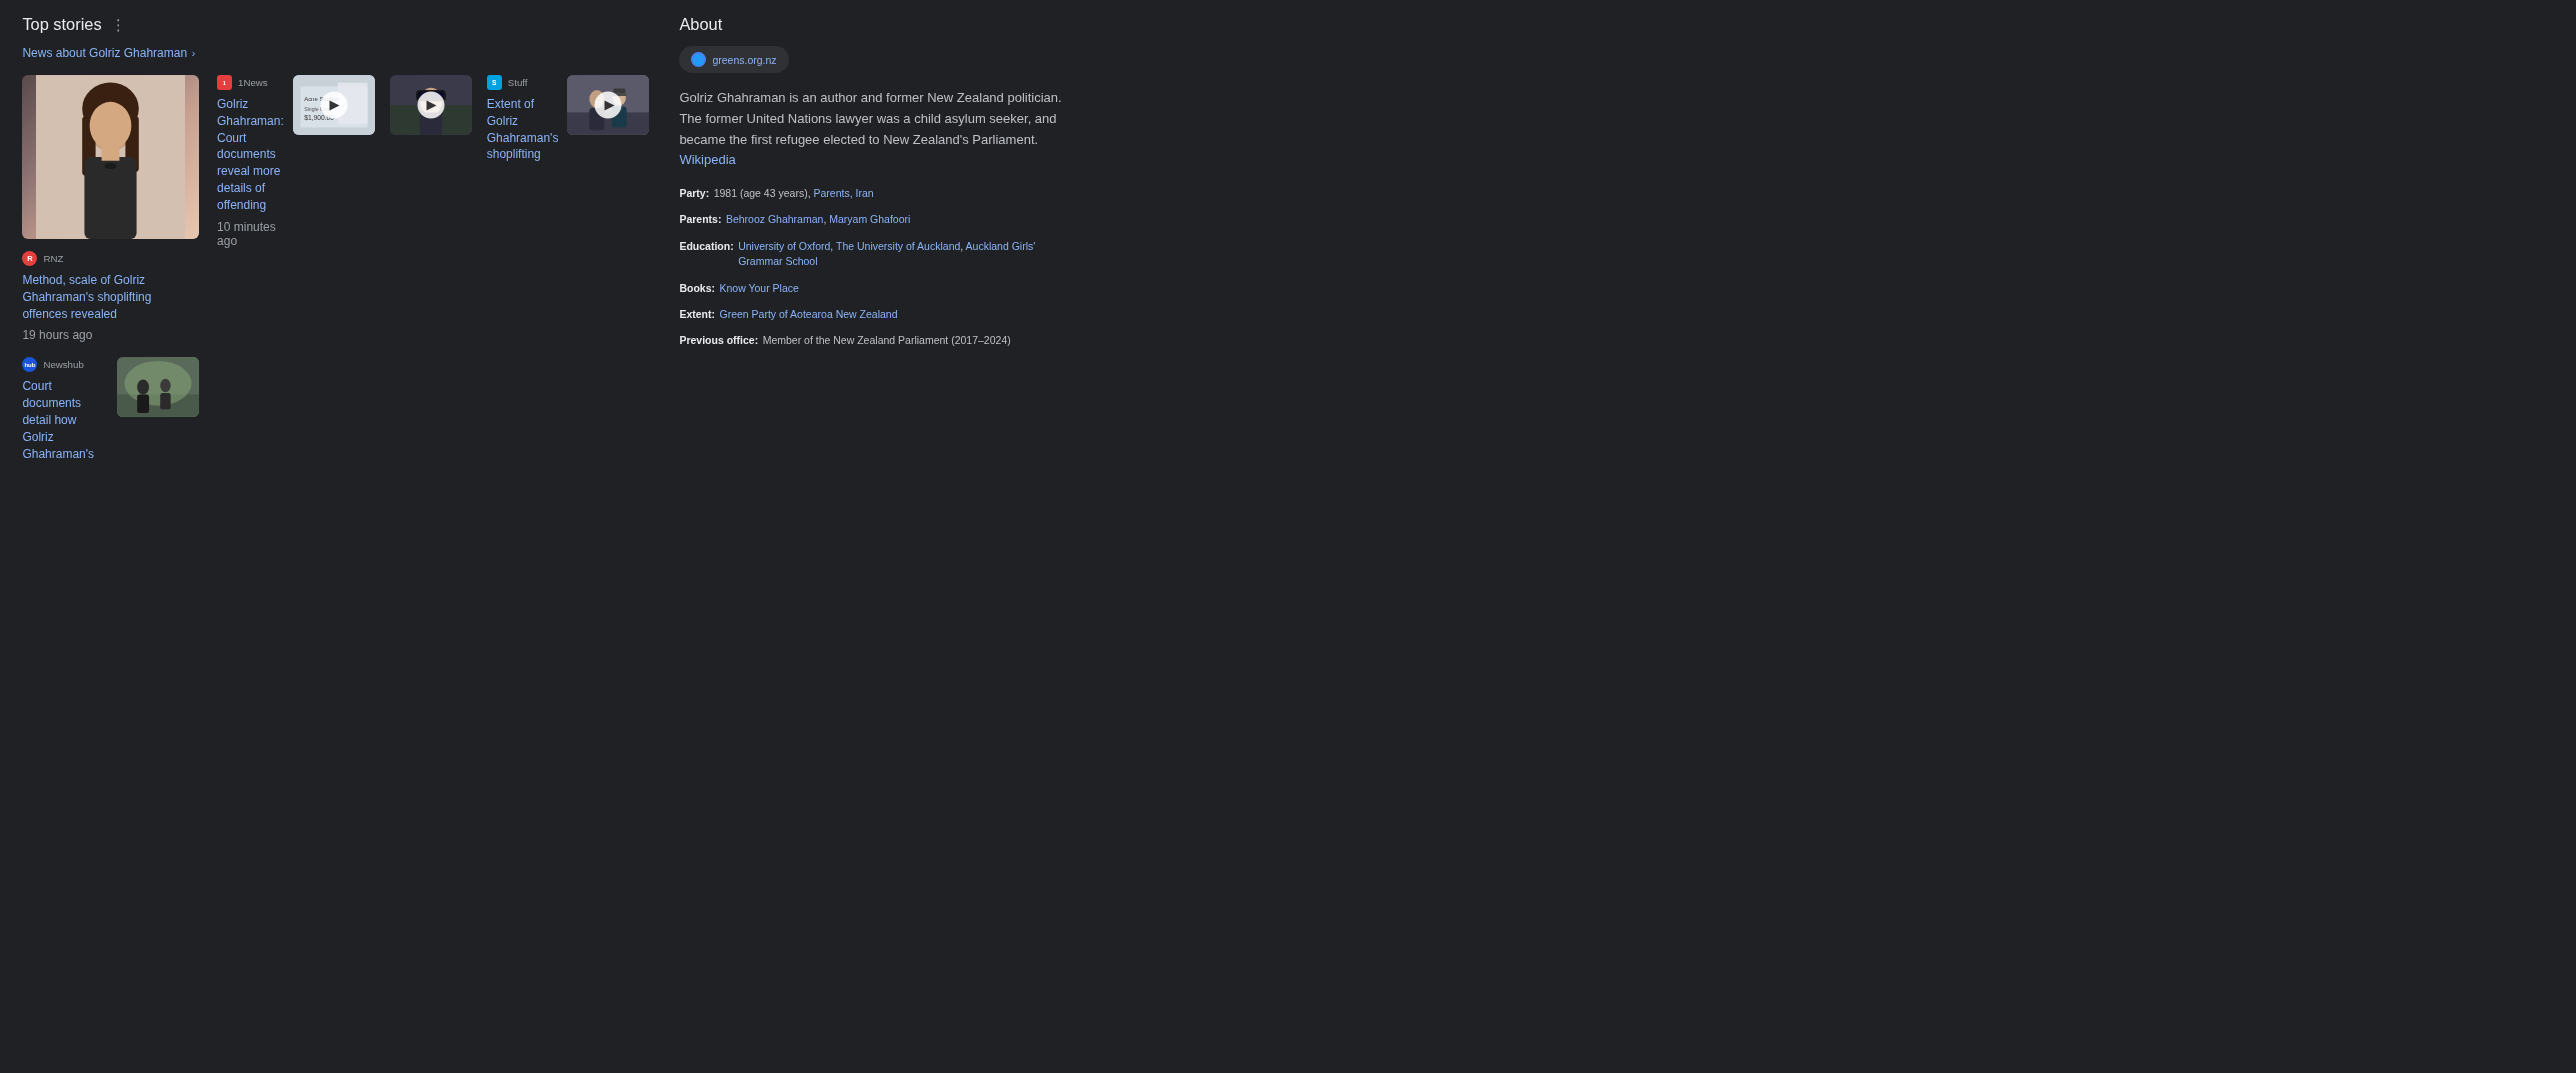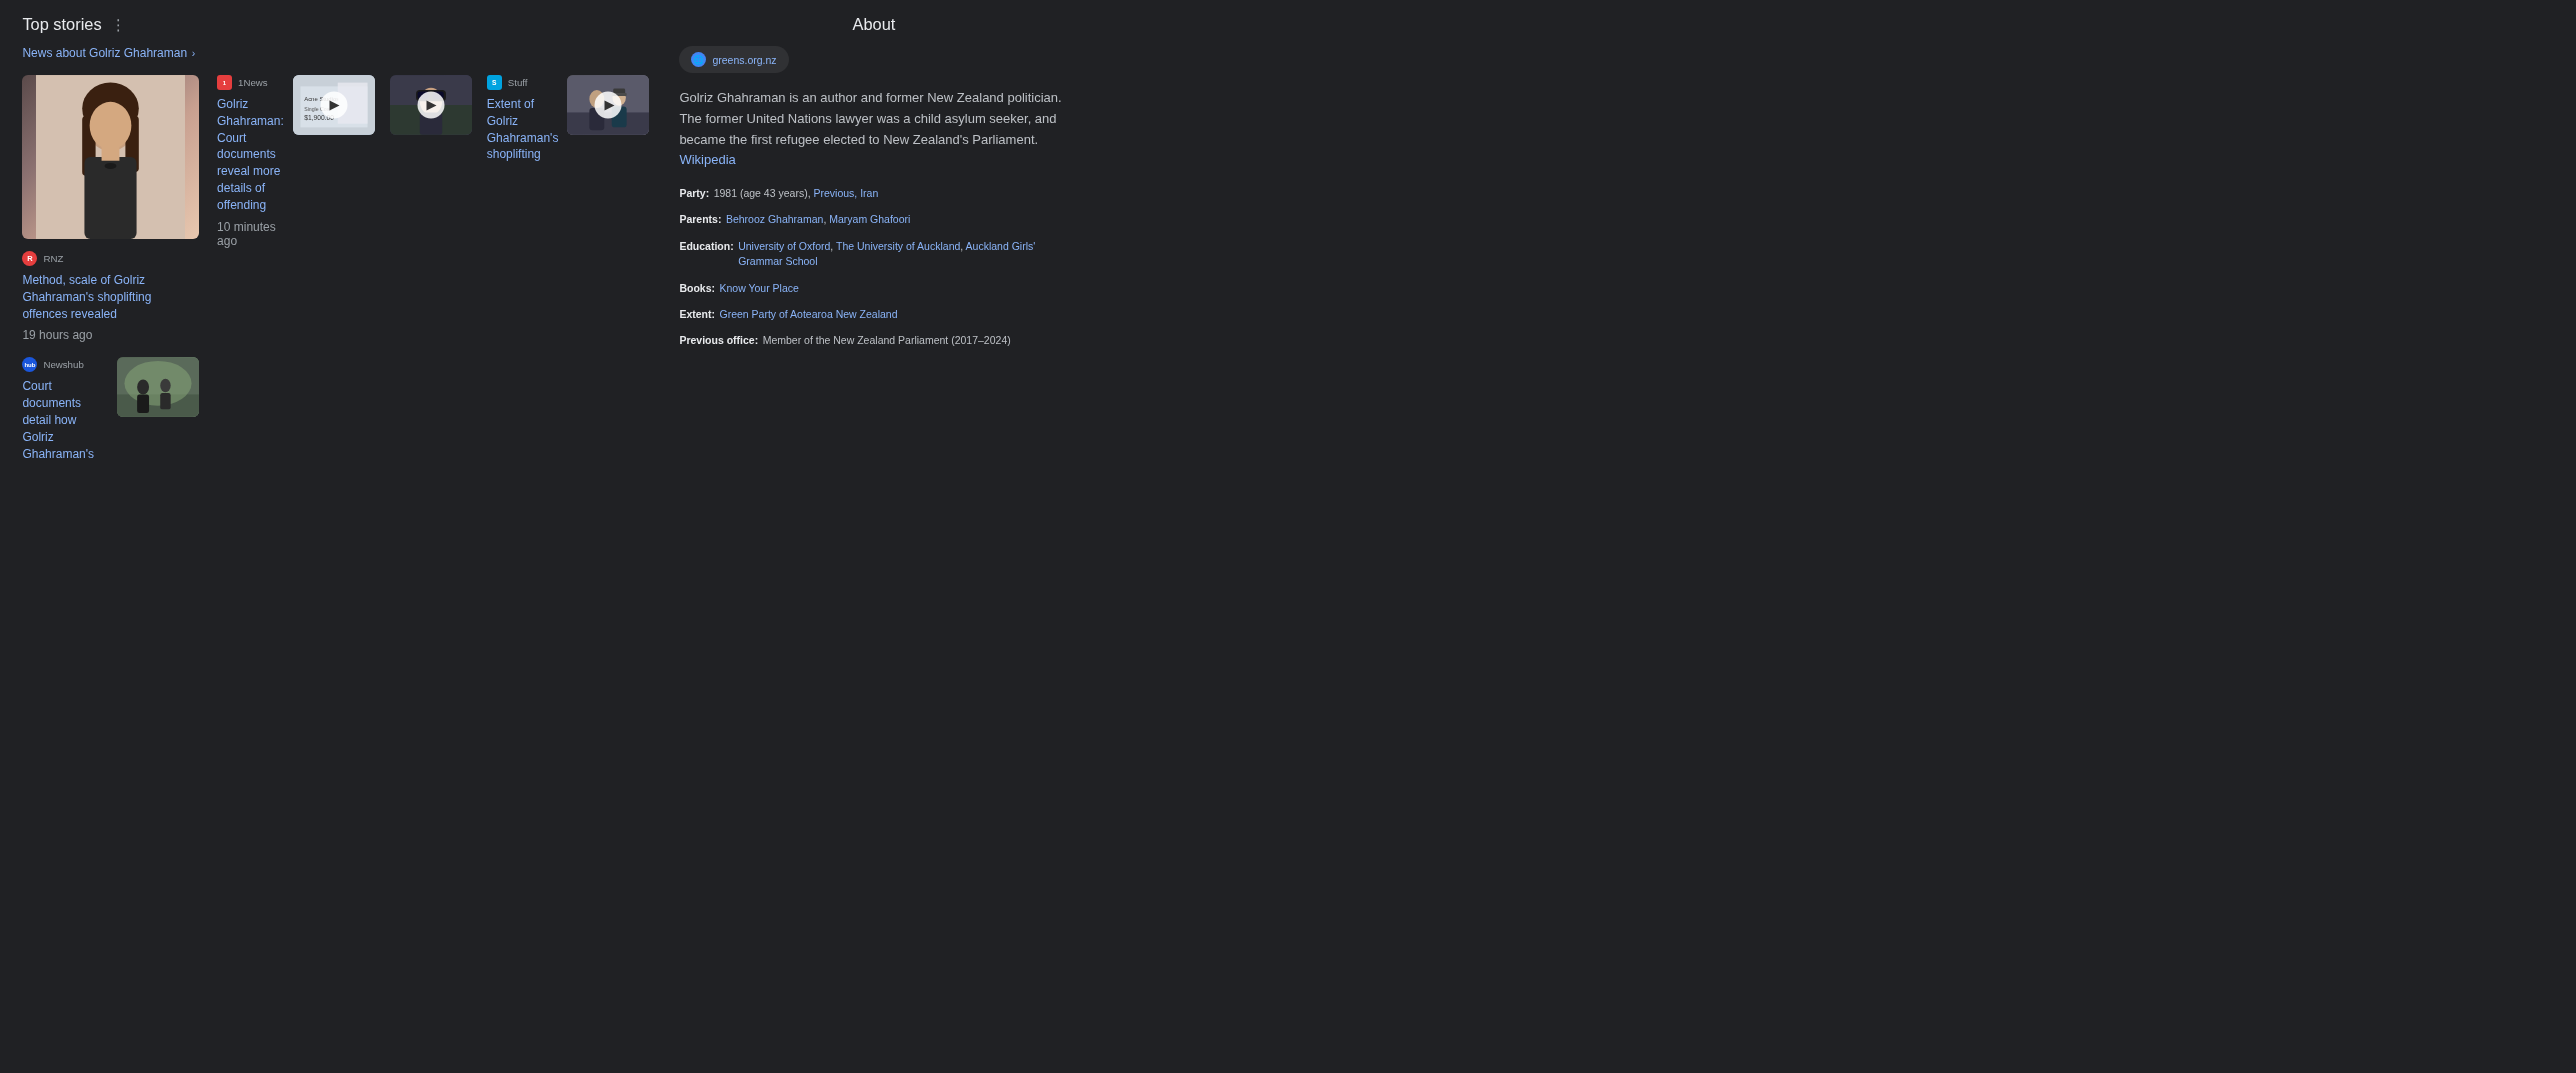--- a/index.html
+++ b/index.html
@@ -228,21 +228,20 @@
     .right-panel {
       width: 389px;
       flex-shrink: 0;
     }
 
     .about-title {
       font-size: 16.4px;
       font-weight: 400;
       color: #e8eaed;
       margin-bottom: 12px;
-      text-align: center;
     }
 
     .website-chip {
       display: inline-flex;
       align-items: center;
       gap: 6px;
       background: #303134;
       border-radius: 15px;
       padding: 6px 12px;
       margin-bottom: 15px;
@@ -517,21 +516,21 @@
 
     <p class="about-description">
       <span>Golriz Ghahraman is an author and former New Zealand politician. The former United Nations lawyer was a child asylum seeker, and became the first refugee elected to New Zealand's Parliament.</span>
       <a class="wiki-link">Wikipedia</a>
     </p>
 
     
     <div class="info-row">
       <span class="info-label">Party:</span>
       <span class="info-value">
-        1981 (age 43 years), <a class="info-link">Previous, Iran</a>
+        1981 (age 43 years), <a class="info-link">Parents, Iran</a>
       </span>
     </div>
 
     <div class="info-row">
       <span class="info-label">Parents:</span>
       <span class="info-value">
         <a class="info-link">Behrooz Ghahraman</a>,
         <a class="info-link">Maryam Ghafoori</a>
       </span>
     </div>

